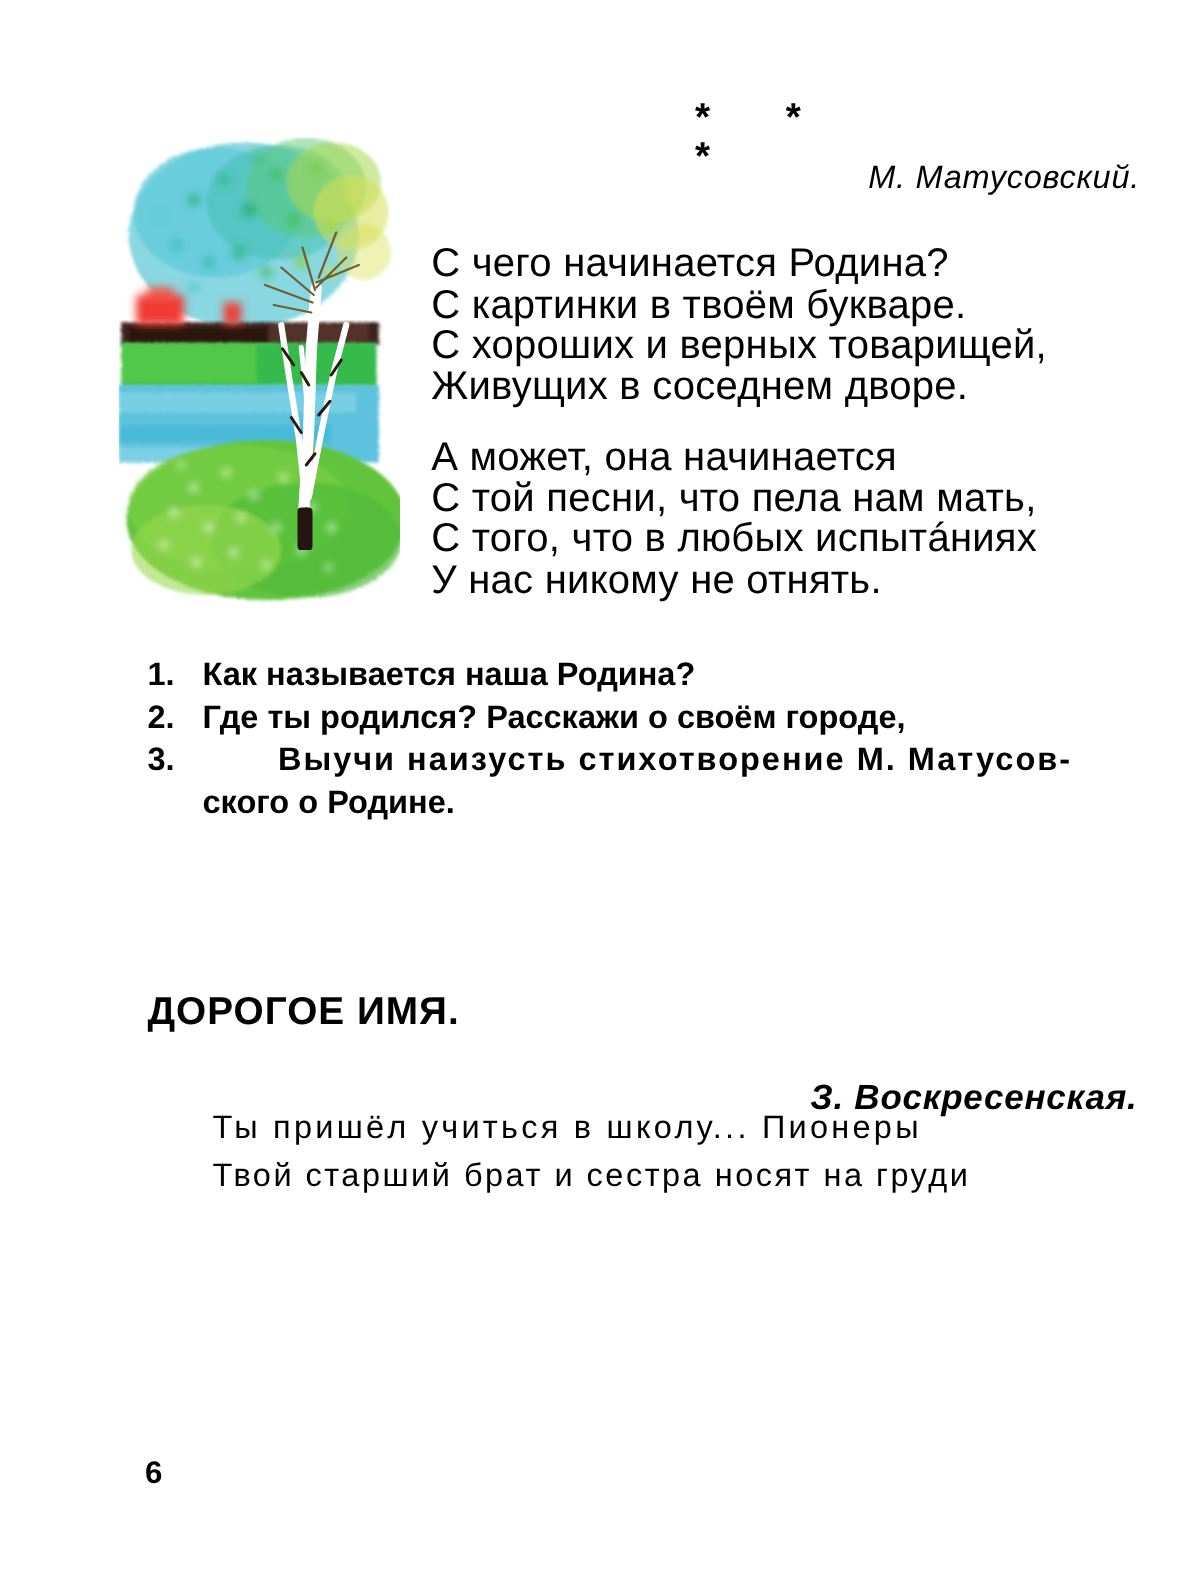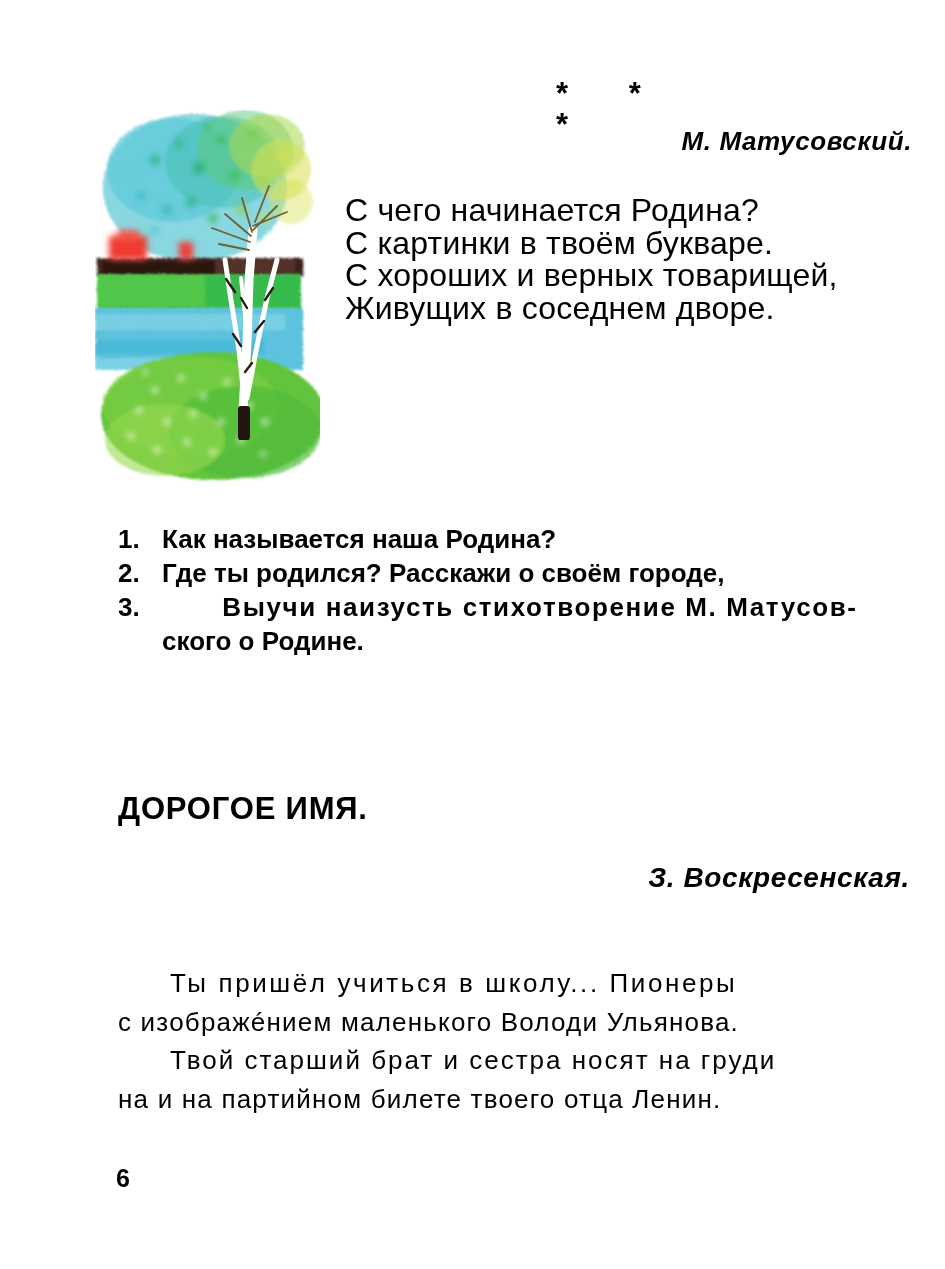--- a/index.html
+++ b/index.html
@@ -47,21 +47,21 @@
   }
 
   
   .poem-author {
     position: absolute;
     left: 340px;
     top: 126px;
     width: 572px;
     text-align: right;
     font-size: 26px;
-    font-weight: bold;
+    font-weight: normal;
     font-style: italic;
     letter-spacing: 0.6px;
   }
 
   
   .poem {
     position: absolute;
     left: 345px;
     top: 194px;
     width: 580px;
@@ -119,21 +119,21 @@
     font-size: 28px;
     font-weight: bold;
     font-style: italic;
     letter-spacing: 0.6px;
   }
 
   
   .prose {
     position: absolute;
     left: 118px;
-    top: 964px;
+    top: 882px;
     width: 794px;
   }
   .prose-para {
     font-size: 26px;
     line-height: 38.5px;
   }
   .prose-para .line { white-space: nowrap; }
   .prose-para .line.indent { padding-left: 52px; }
   .prose-para .line.wide { letter-spacing: 2.6px; }
   .prose-para .line.wide2 { letter-spacing: 1.2px; }
@@ -287,20 +287,26 @@
 
   <div class="poem-author">М. Матусовский.</div>
 
   <div class="poem">
     <div class="stanza">
       <div class="poem-line">С чего начинается Родина?</div>
       <div class="poem-line">С картинки в твоём букваре.</div>
       <div class="poem-line">С хороших и верных товарищей,</div>
       <div class="poem-line">Живущих в соседнем дворе.</div>
     </div>
+    <div class="stanza">
+      <div class="poem-line">А может, она начинается</div>
+      <div class="poem-line">С той песни, что пела нам мать,</div>
+      <div class="poem-line">С того, что в любых испытáниях</div>
+      <div class="poem-line">У нас никому не отнять.</div>
+    </div>
   </div>
 
   <div class="questions">
     <div class="question">
       <div class="q-num">1.</div>
       <div class="q-text">
         <div class="line">Как называется наша Родина?</div>
       </div>
     </div>
     <div class="question">
@@ -318,23 +324,21 @@
     </div>
   </div>
 
   <div class="section-heading">ДОРОГОЕ ИМЯ.</div>
 
   <div class="prose-author">З. Воскресенская.</div>
 
   <div class="prose">
     <div class="prose-para">
       <div class="line indent wide">Ты пришёл учиться в школу... Пионеры</div>
-      <div class="line wide2">с изображéнием маленького Володи Ульянова.</div>
     </div>
     <div class="prose-para">
       <div class="line indent wide3">Твой старший брат и сестра носят на груди</div>
-      <div class="line wide2">на и на партийном билете твоего отца Ленин.</div>
     </div>
   </div>
 
   <div class="page-number">6</div>
 
 </div>
 
 </body></html>

